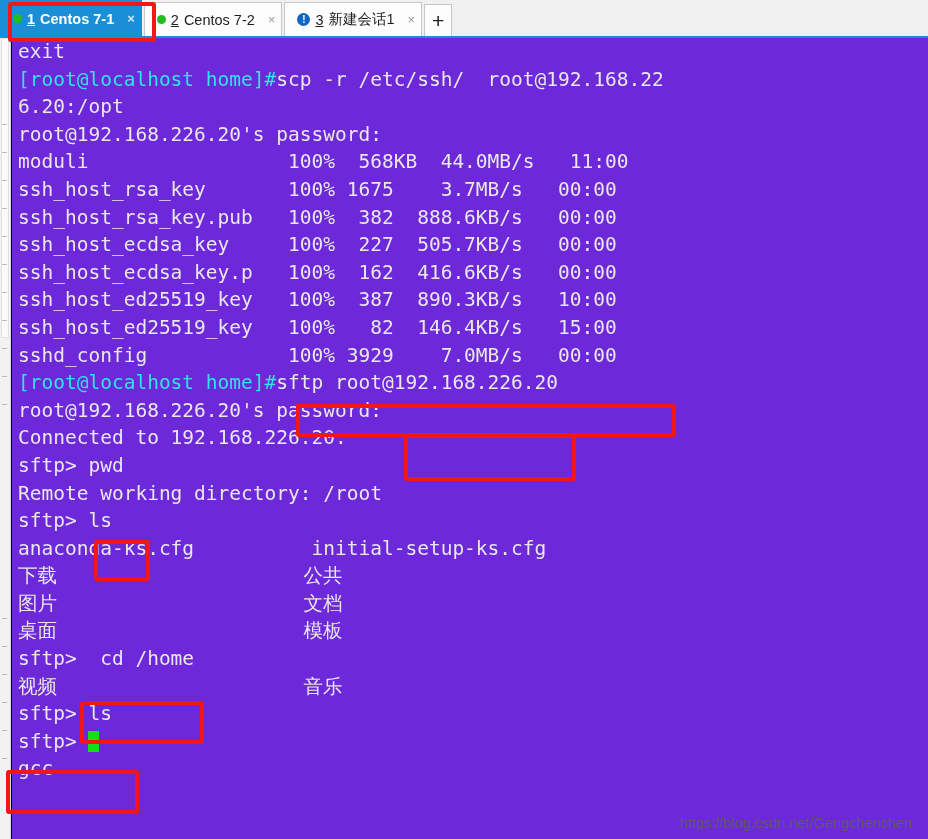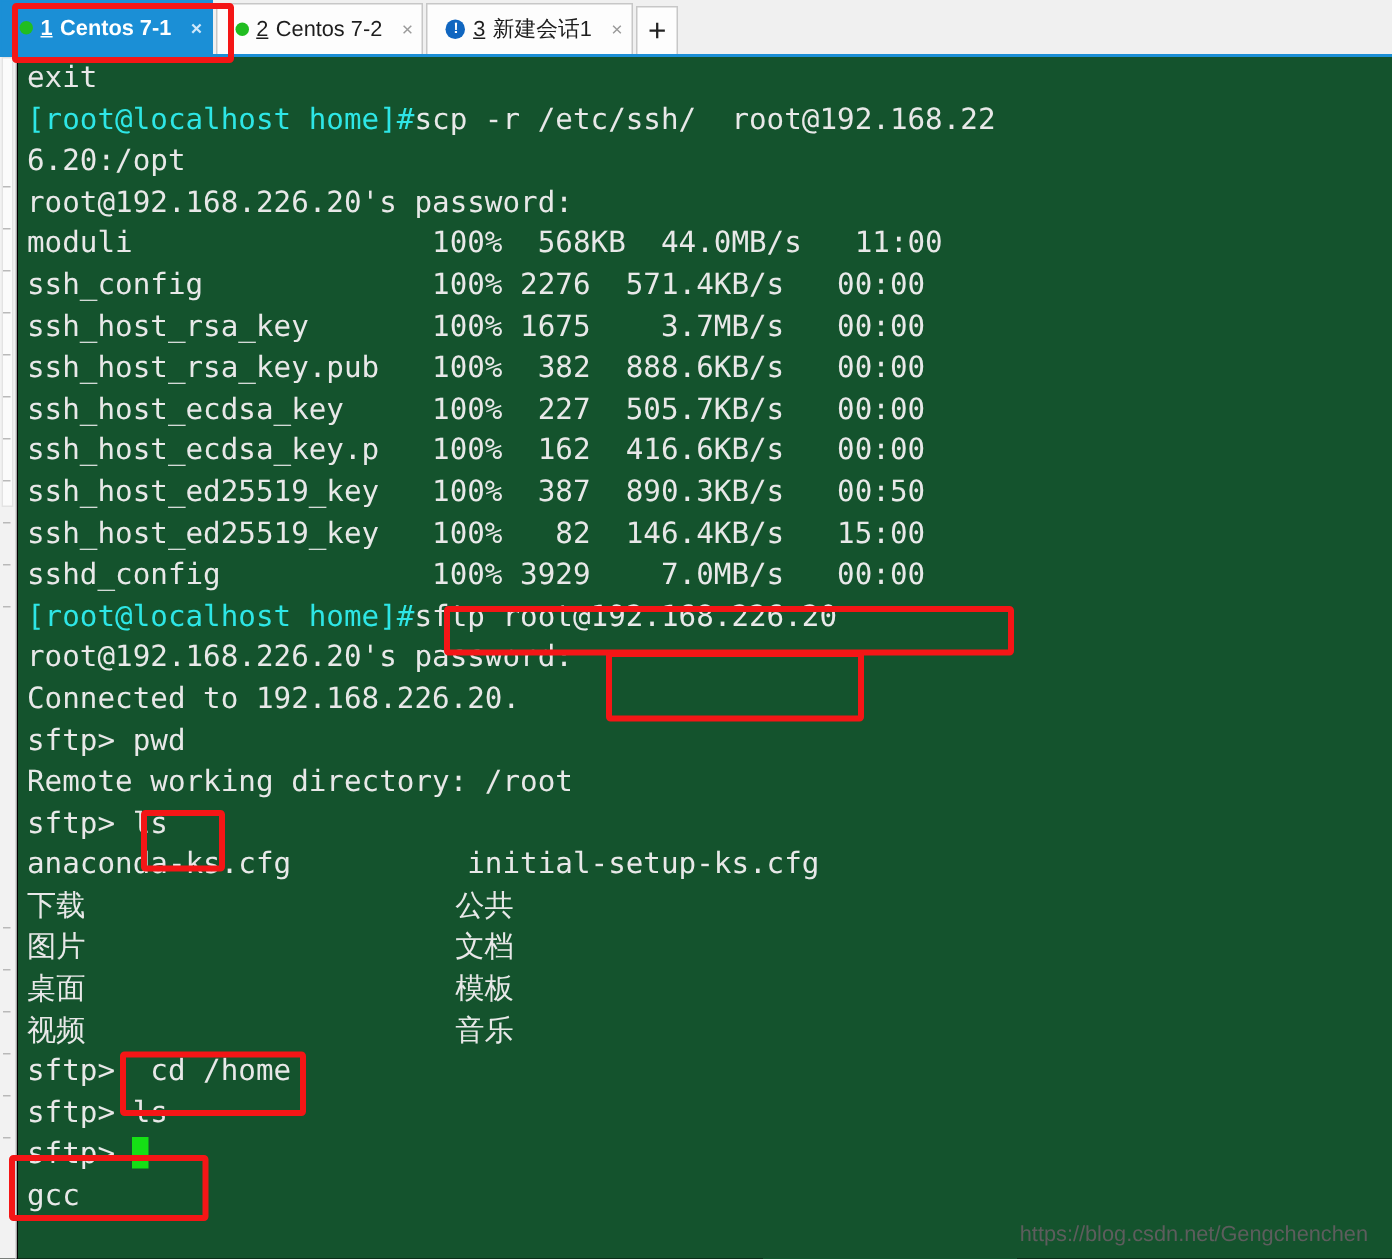--- a/index.html
+++ b/index.html
@@ -120,21 +120,21 @@
     left: 2px;
     width: 5px; height: 1px;
     background: #b9b9b9;
   }
 
   
   .term {
     position: absolute;
     left: 12px; top: 38px;
     width: 916px; height: 801px;
-    background: #14532d;
+    background: #6d28d9;
     overflow: hidden;
     font-family: "DejaVu Sans Mono", "Liberation Mono", monospace;
     font-size: 19.5px;
     line-height: 27.6px;
     color: #e6e6e6;
   }
   .term .line {
     white-space: pre;
     height: 27.6px;
     padding-left: 6px;
@@ -219,40 +219,39 @@
     <div class="tick" style="top:692px"></div>
     <div class="tick" style="top:720px"></div>
   </div>
 
   <div class="term" id="term">
       <div class="line"><span class="wh">exit</span></div>
       <div class="line"><span class="cy">[root@localhost home]#</span><span class="wh">scp -r /etc/ssh/  root@192.168.22</span></div>
       <div class="line"><span class="wh">6.20:/opt</span></div>
       <div class="line"><span class="wh">root@192.168.226.20's password:</span></div>
       <div class="line"><span class="wh">moduli                 100%  568KB  44.0MB/s   11:00</span></div>
-      <div class="line"><span class="wh">ssh_config             100% 2276  571.4KB/s   00:00</span></div>
       <div class="line"><span class="wh">ssh_host_rsa_key       100% 1675    3.7MB/s   00:00</span></div>
       <div class="line"><span class="wh">ssh_host_rsa_key.pub   100%  382  888.6KB/s   00:00</span></div>
       <div class="line"><span class="wh">ssh_host_ecdsa_key     100%  227  505.7KB/s   00:00</span></div>
       <div class="line"><span class="wh">ssh_host_ecdsa_key.p   100%  162  416.6KB/s   00:00</span></div>
-      <div class="line"><span class="wh">ssh_host_ed25519_key   100%  387  890.3KB/s   00:50</span></div>
+      <div class="line"><span class="wh">ssh_host_ed25519_key   100%  387  890.3KB/s   10:00</span></div>
       <div class="line"><span class="wh">ssh_host_ed25519_key   100%   82  146.4KB/s   15:00</span></div>
       <div class="line"><span class="wh">sshd_config            100% 3929    7.0MB/s   00:00</span></div>
       <div class="line"><span class="cy">[root@localhost home]#</span><span class="wh">sftp root@192.168.226.20</span></div>
       <div class="line"><span class="wh">root@192.168.226.20's password:</span></div>
       <div class="line"><span class="wh">Connected to 192.168.226.20.</span></div>
       <div class="line"><span class="wh">sftp&gt; pwd</span></div>
       <div class="line"><span class="wh">Remote working directory: /root</span></div>
       <div class="line"><span class="wh">sftp&gt; ls</span></div>
       <div class="line"><span class="wh">anaconda-ks.cfg          initial-setup-ks.cfg</span></div>
       <div class="line"><span class="wh">下载                     公共</span></div>
       <div class="line"><span class="wh">图片                     文档</span></div>
       <div class="line"><span class="wh">桌面                     模板</span></div>
+      <div class="line"><span class="wh">sftp&gt;  cd /home</span></div>
       <div class="line"><span class="wh">视频                     音乐</span></div>
-      <div class="line"><span class="wh">sftp&gt;  cd /home</span></div>
       <div class="line"><span class="wh">sftp&gt; ls</span></div>
       <div class="line"><span class="wh">sftp&gt; </span><span class="cursor"></span></div>
       <div class="line"><span class="wh">gcc</span></div>
     </div>
 
   <div id="annotations">
       <div class="redbox" style="left: 8px; top: 2px; width: 148px; height: 40px; border-color: rgb(244, 22, 22);"></div>
       <div class="redbox" style="left: 296px; top: 404px; width: 380px; height: 33px; border-color: rgb(244, 22, 22);"></div>
       <div class="redbox" style="left: 404px; top: 434px; width: 172px; height: 47px; border-color: rgb(244, 22, 22);"></div>
       <div class="redbox" style="left: 94px; top: 540px; width: 56px; height: 41px; border-color: rgb(244, 22, 22);"></div>

